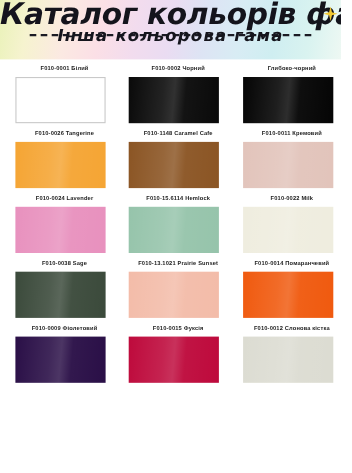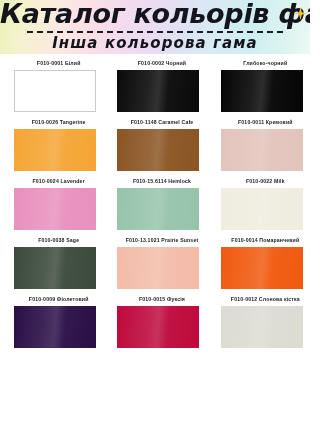--- a/index.html
+++ b/index.html
@@ -56,21 +56,21 @@
     pointer-events:none;
   }
   .dashline{
     position:absolute;
     left:27px;right:27px;top:31px;
     height:0;
     border-top:2px dashed #1b1b24;
   }
   .subtitle{
     position:absolute;
-    left:0;right:0;top:33px;
+    left:0;right:0;top:22px;
     text-align:center;
     font-family:"DejaVu Sans", sans-serif;
     font-weight:bold;
     font-style:italic;
     font-size:15px;
     letter-spacing:1.1px;
     color:#15151d;
     white-space:nowrap;
     line-height:20px;
   }

